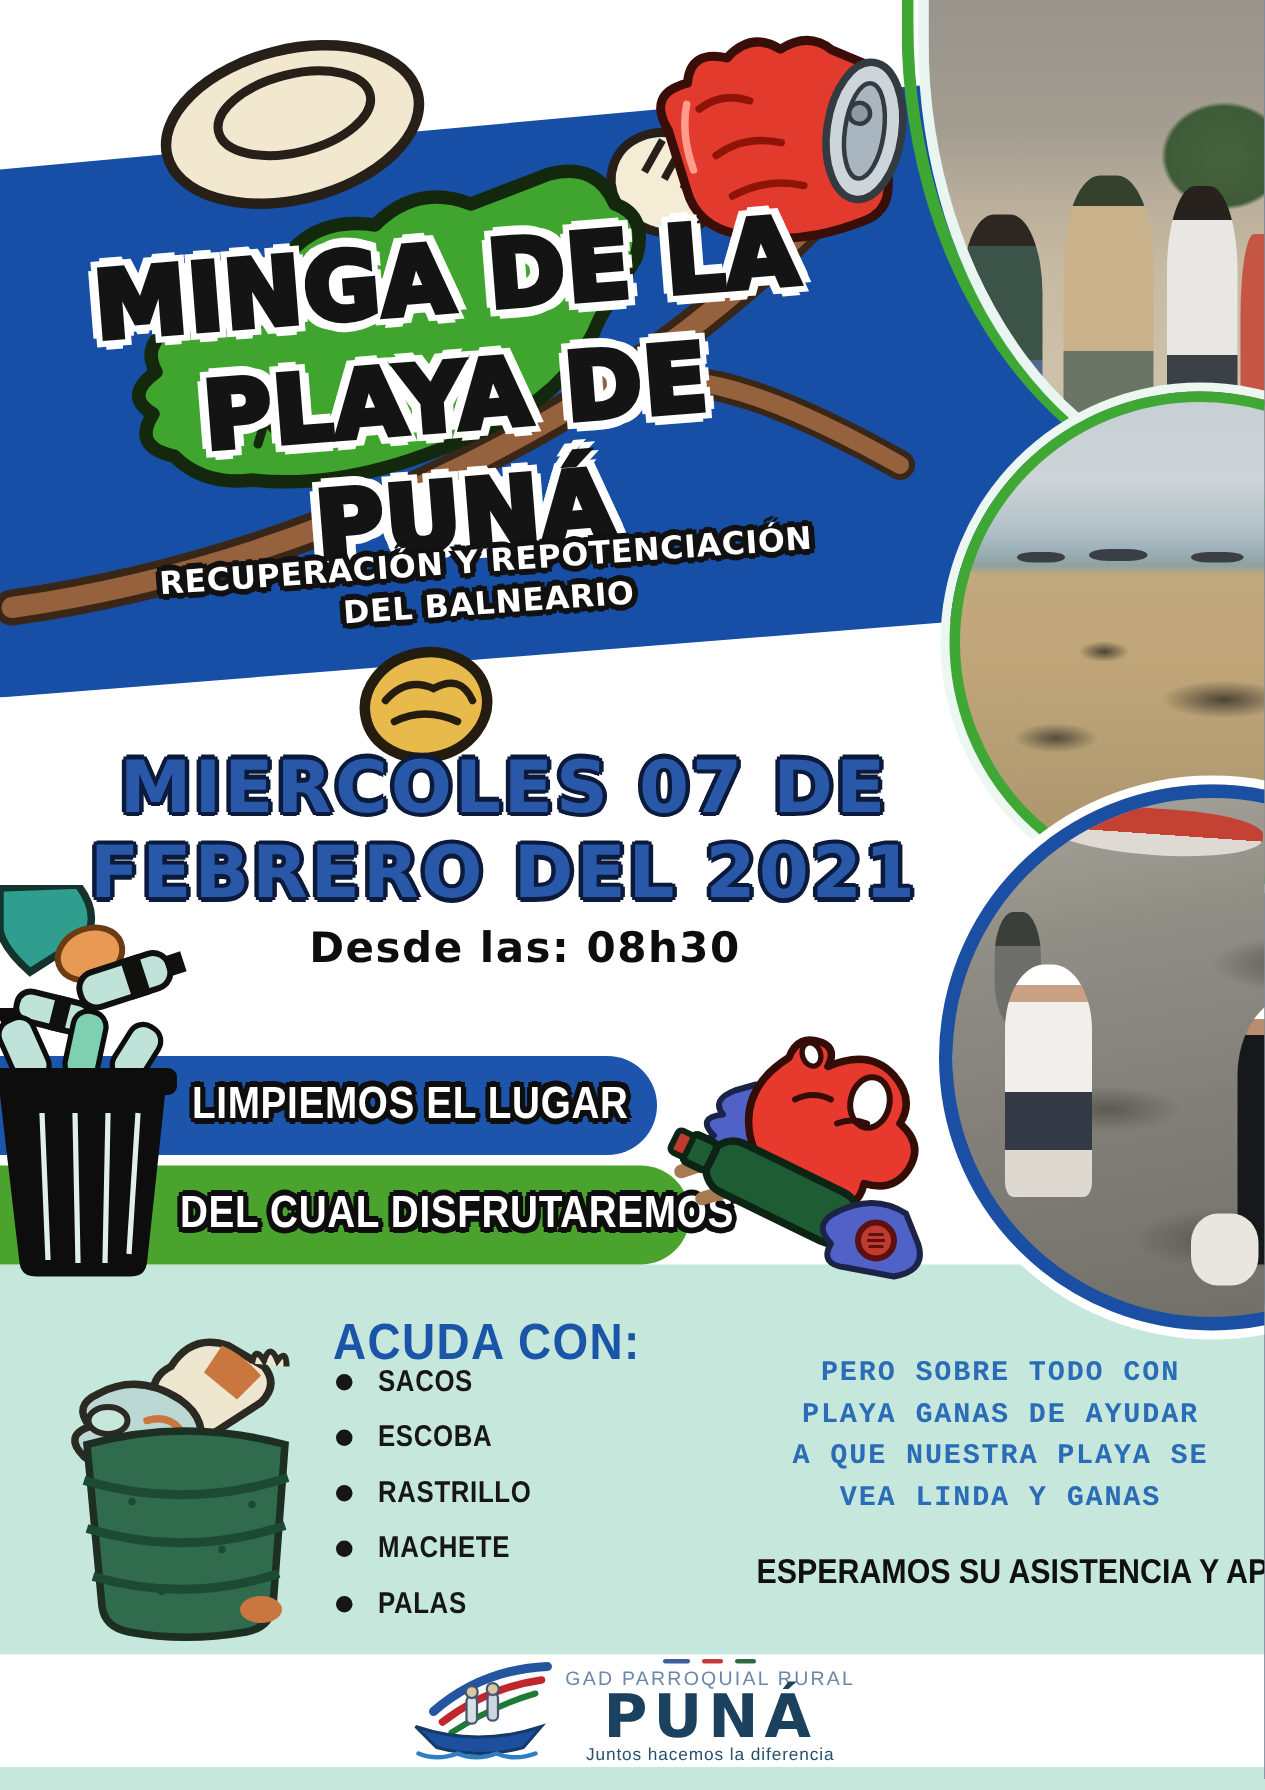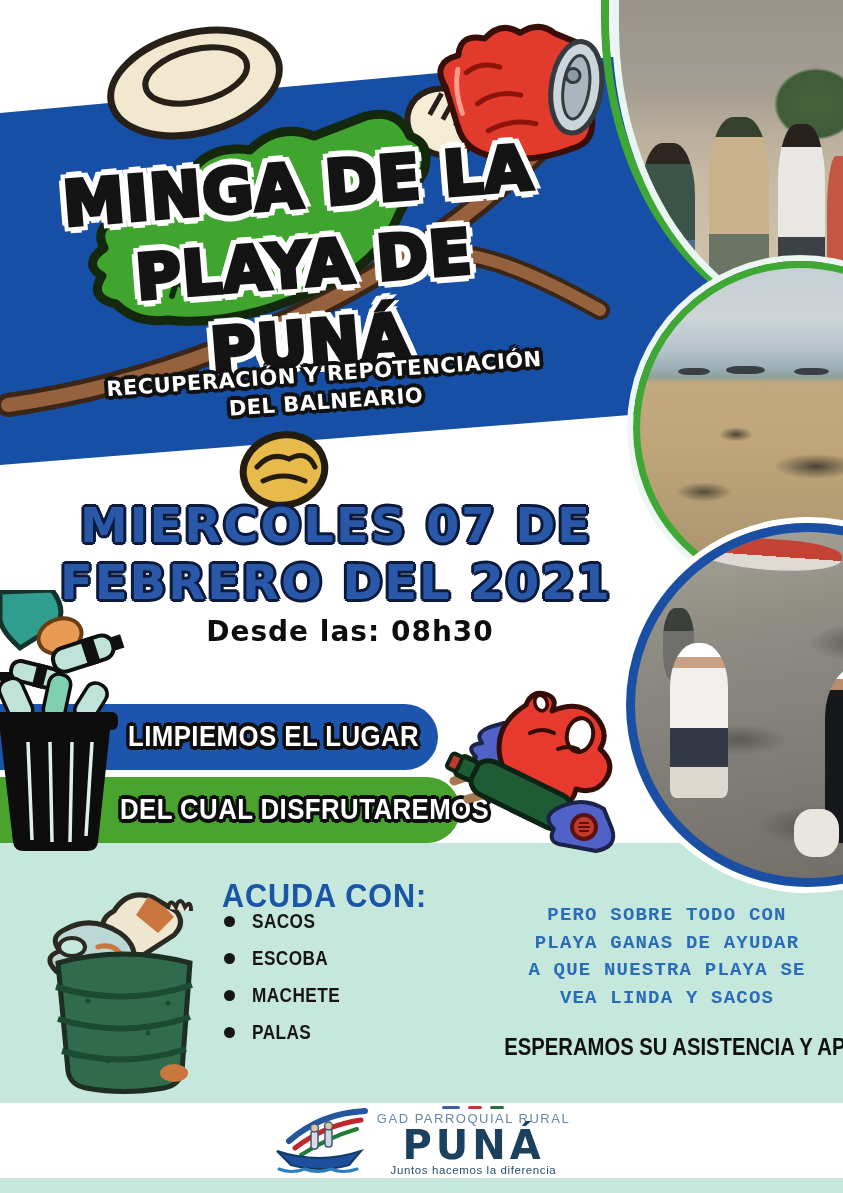--- a/index.html
+++ b/index.html
@@ -279,20 +279,24 @@
     <li>
         <span class="dot"></span>
         <span class="cond">SACOS</span>
       </li>
     <li>
         <span class="dot"></span>
         <span class="cond">ESCOBA</span>
       </li>
     <li>
         <span class="dot"></span>
+        <span class="cond">RASTRILLO</span>
+      </li>
+    <li>
+        <span class="dot"></span>
         <span class="cond">MACHETE</span>
       </li>
     <li>
         <span class="dot"></span>
         <span class="cond">PALAS</span>
       </li>
   </ul>
 
   <svg class="abs" style="left:28px;top:885px;width:190px;height:210px;z-index:2" viewBox="0 0 190 210">
     <path d="M86 26 Q100 4 124 12 L148 26 Q158 38 146 50 L112 72 76 52 Q70 34 86 26 Z" fill="#efe6cf" stroke="#2a2a22" stroke-width="5"></path>
@@ -309,21 +313,21 @@
     <circle cx="60" cy="116" r="2.5" fill="#1d4a33"></circle>
       <circle cx="120" cy="148" r="2.5" fill="#1d4a33"></circle>
     <circle cx="80" cy="176" r="2.5" fill="#1d4a33"></circle>
       <circle cx="140" cy="118" r="2.5" fill="#1d4a33"></circle>
   </svg>
 
   <div class="closing">
     <div>PERO SOBRE TODO CON</div>
     <div>PLAYA GANAS DE AYUDAR</div>
     <div>A QUE NUESTRA PLAYA SE</div>
-    <div>VEA LINDA Y SACOS</div>
+    <div>VEA LINDA Y GANAS</div>
   </div>
   <div class="emph">
     <span class="cond-c">ESPERAMOS SU ASISTENCIA Y APOYO</span>
   </div>
 
   <div class="footer-band"></div>
   <div class="logo">
     <svg style="width:100px;height:68px" viewBox="0 0 100 68">
       <path d="M16 34 Q48 6 92 4" stroke="#2456a0" stroke-width="6" fill="none" stroke-linecap="round"></path>
       <path d="M22 41 Q52 18 88 13" stroke="#c0272d" stroke-width="5" fill="none" stroke-linecap="round"></path>

